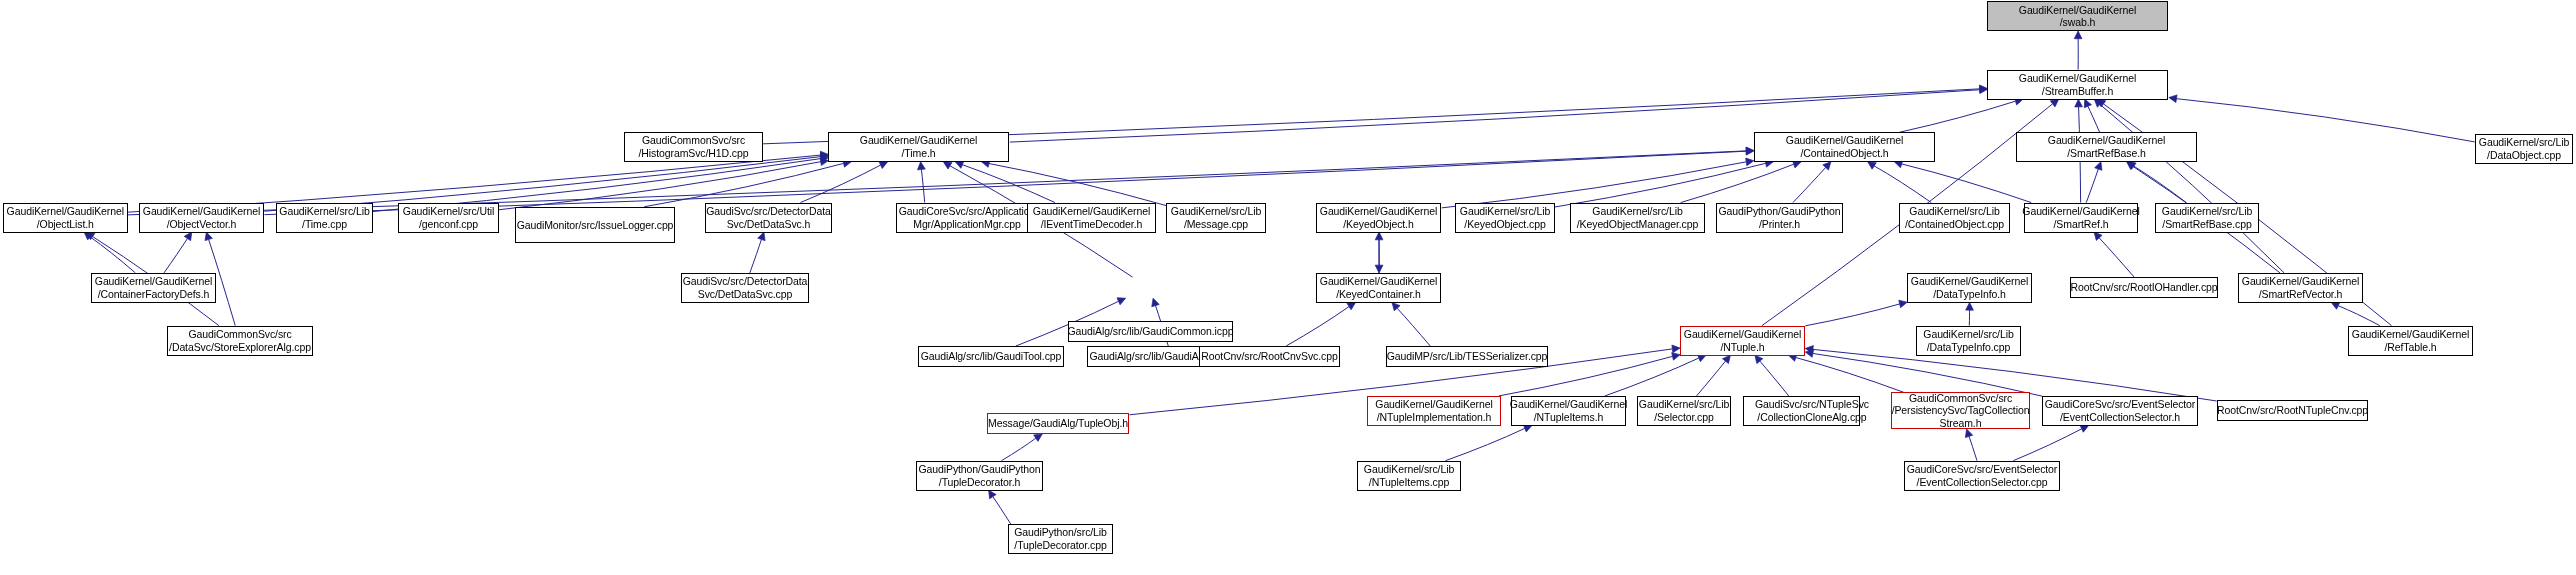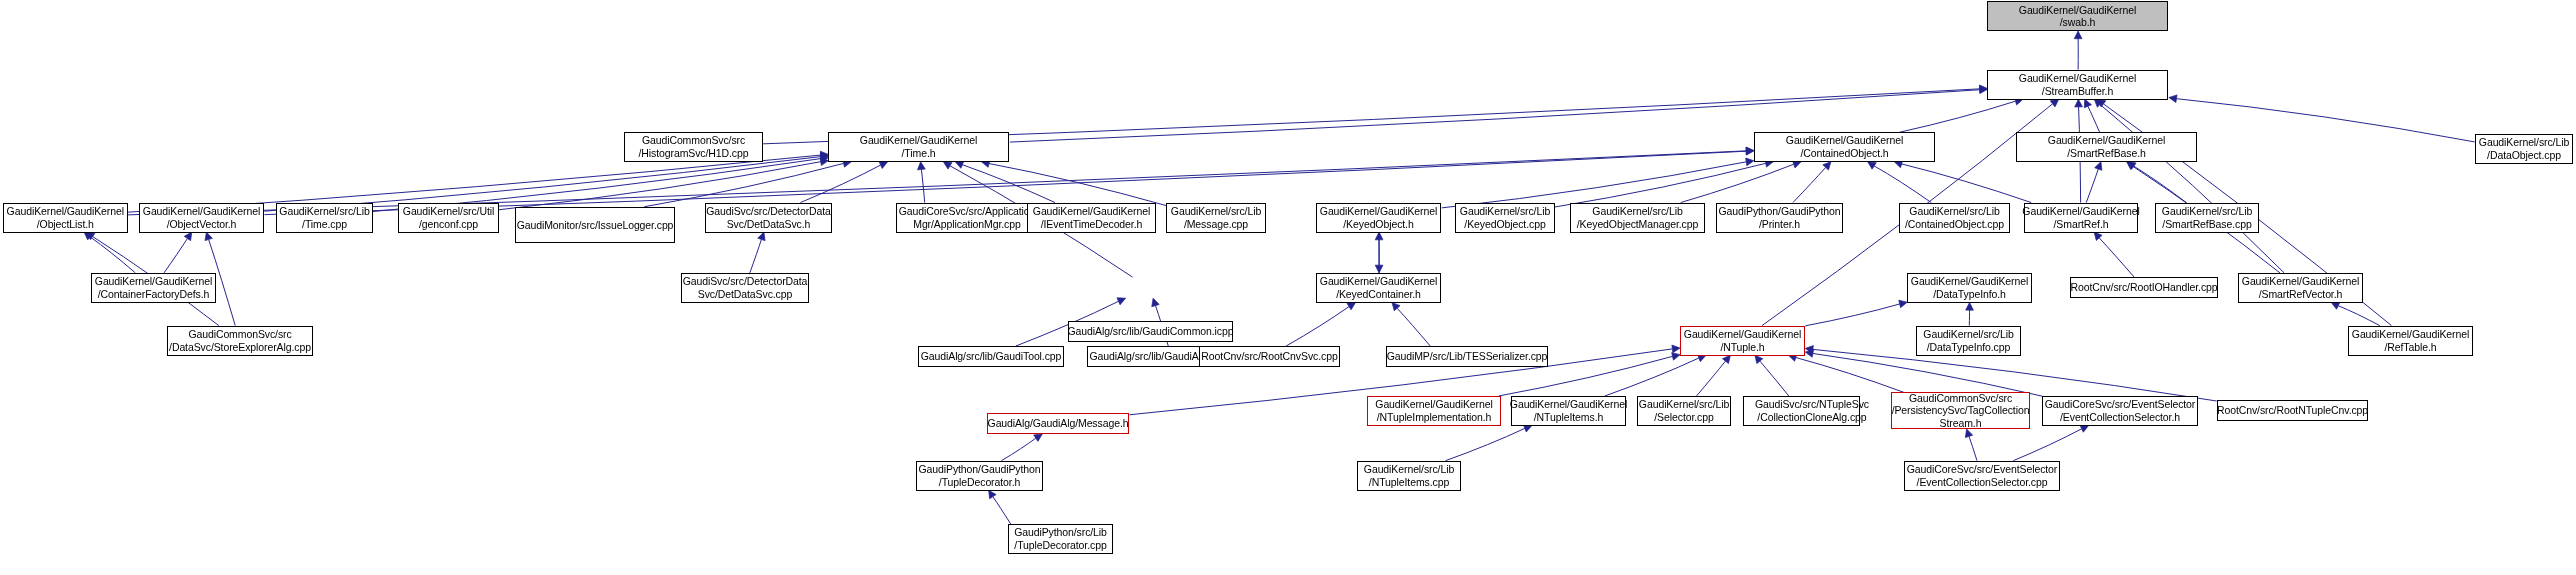--- a/index.html
+++ b/index.html
@@ -241,21 +241,21 @@
     <div class="node" style="left: 1916px; top: 326px; width: 105px; height: 29.5px;">GaudiKernel/src/Lib
 /DataTypeInfo.cpp</div>
     <div class="node" style="left: 2348px; top: 326px; width: 125px; height: 29.5px;">GaudiKernel/GaudiKernel
 /RefTable.h</div>
     <div class="node" style="left: 918px; top: 346px; width: 146px; height: 21px;">GaudiAlg/src/lib/GaudiTool.cpp</div>
     <div class="node" style="left: 1087px; top: 346px; width: 170px; height: 21px;">GaudiAlg/src/lib/GaudiAlgorithm.cpp</div>
     <div class="node" style="left: 1199px; top: 346px; width: 141px; height: 21px;">RootCnv/src/RootCnvSvc.cpp</div>
     <div class="node" style="left: 1359px; top: 346px; width: 162px; height: 21px; margin-left: 27px;">GaudiMP/src/Lib/TESSerializer.cpp</div>
     <div class="node hi" style="left: 1680px; top: 326px; width: 125px; height: 29.5px;">GaudiKernel/GaudiKernel
 /NTuple.h</div>
-    <div class="node hi" style="left: 987px; top: 413px; width: 142px; height: 21px;">GaudiAlg/GaudiAlg/Message.h</div>
+    <div class="node hi" style="left: 987px; top: 413px; width: 142px; height: 21px;">Message/GaudiAlg/TupleObj.h</div>
     <div class="node hi" style="left: 1367px; top: 396px; width: 134px; height: 29.5px;">GaudiKernel/GaudiKernel
 /NTupleImplementation.h</div>
     <div class="node" style="left: 1511px; top: 396px; width: 115px; height: 29.5px;">GaudiKernel/GaudiKernel
 /NTupleItems.h</div>
     <div class="node" style="left: 1637px; top: 396px; width: 94px; height: 29.5px;">GaudiKernel/src/Lib
 /Selector.cpp</div>
     <div class="node" style="left: 1743px; top: 396px; width: 117px; height: 29.5px; padding-left: 23px;">GaudiSvc/src/NTupleSvc
 /CollectionCloneAlg.cpp</div>
     <div class="node hi" style="left: 1891px; top: 392px; width: 139px; height: 37px;">GaudiCommonSvc/src
 /PersistencySvc/TagCollection

